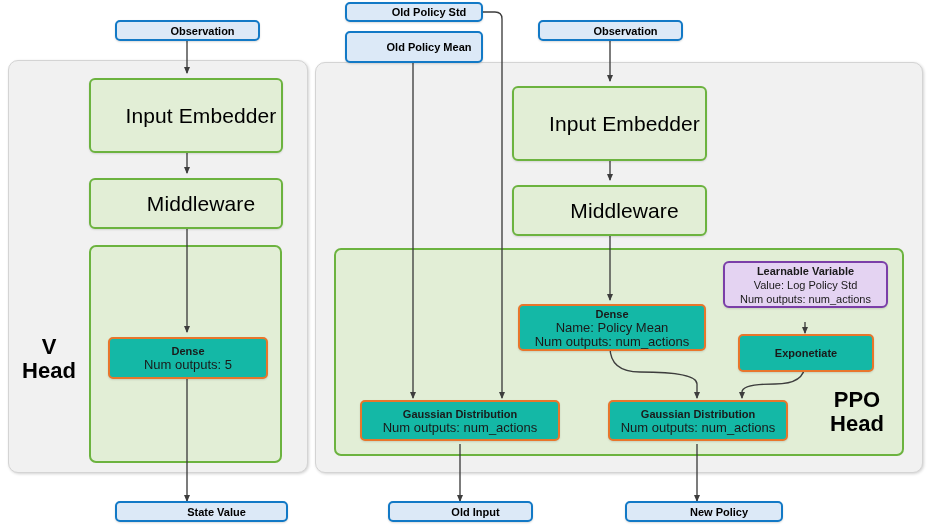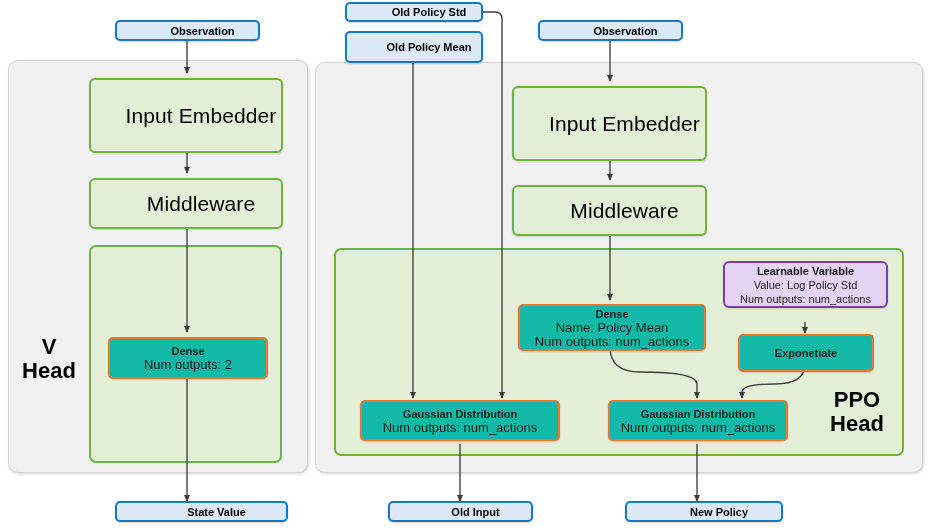--- a/index.html
+++ b/index.html
@@ -132,21 +132,21 @@
   <div class="node mod-box" style="left:89px;top:78px;width:194px;height:75px;">
     <span class="t" style="font-size:21px;">Input Embedder</span>
   </div>
 
   <div class="node mod-box" style="left:89px;top:178px;width:194px;height:51px;">
     <span class="t" style="font-size:21px;">Middleware</span>
   </div>
 
   <div class="node op-box" style="left:108px;top:337px;width:160px;height:42px;">
     <span class="title">Dense</span>
-    <span class="sub">Num outputs: 2</span>
+    <span class="sub">Num outputs: 5</span>
   </div>
 
   <div class="head-label" style="left:10px;top:335px;width:78px;font-size:22px;">
     <div>V</div>
     <div>Head</div>
   </div>
 
   <div class="node mod-box" style="left:512px;top:86px;width:195px;height:75px;">
     <span class="t" style="font-size:21px;">Input Embedder</span>
   </div>

